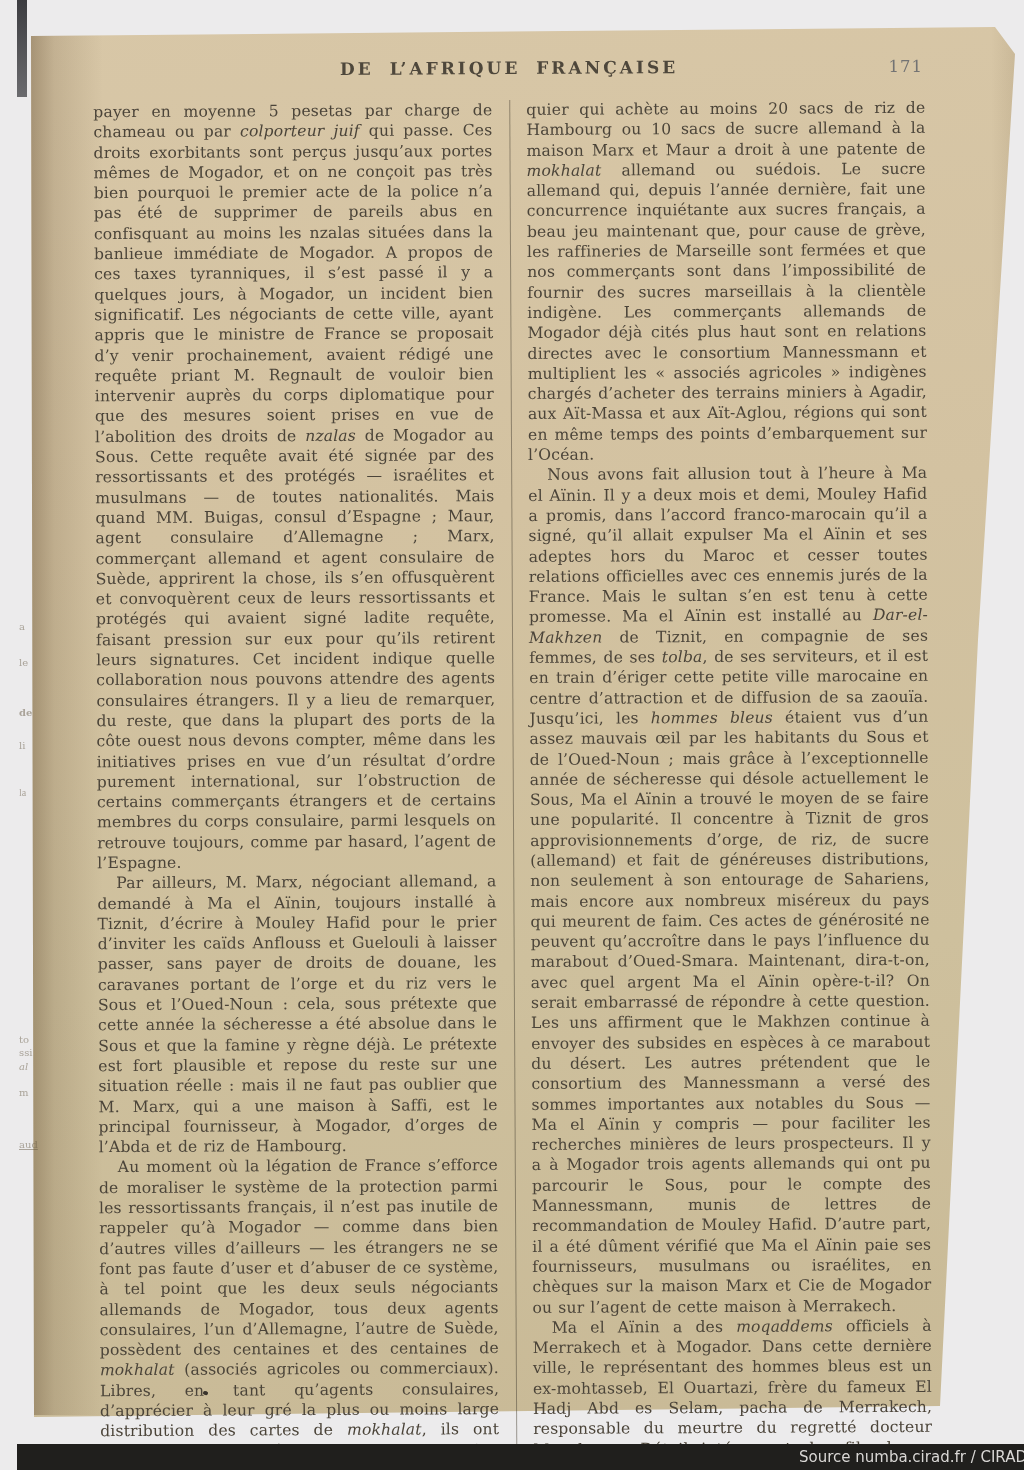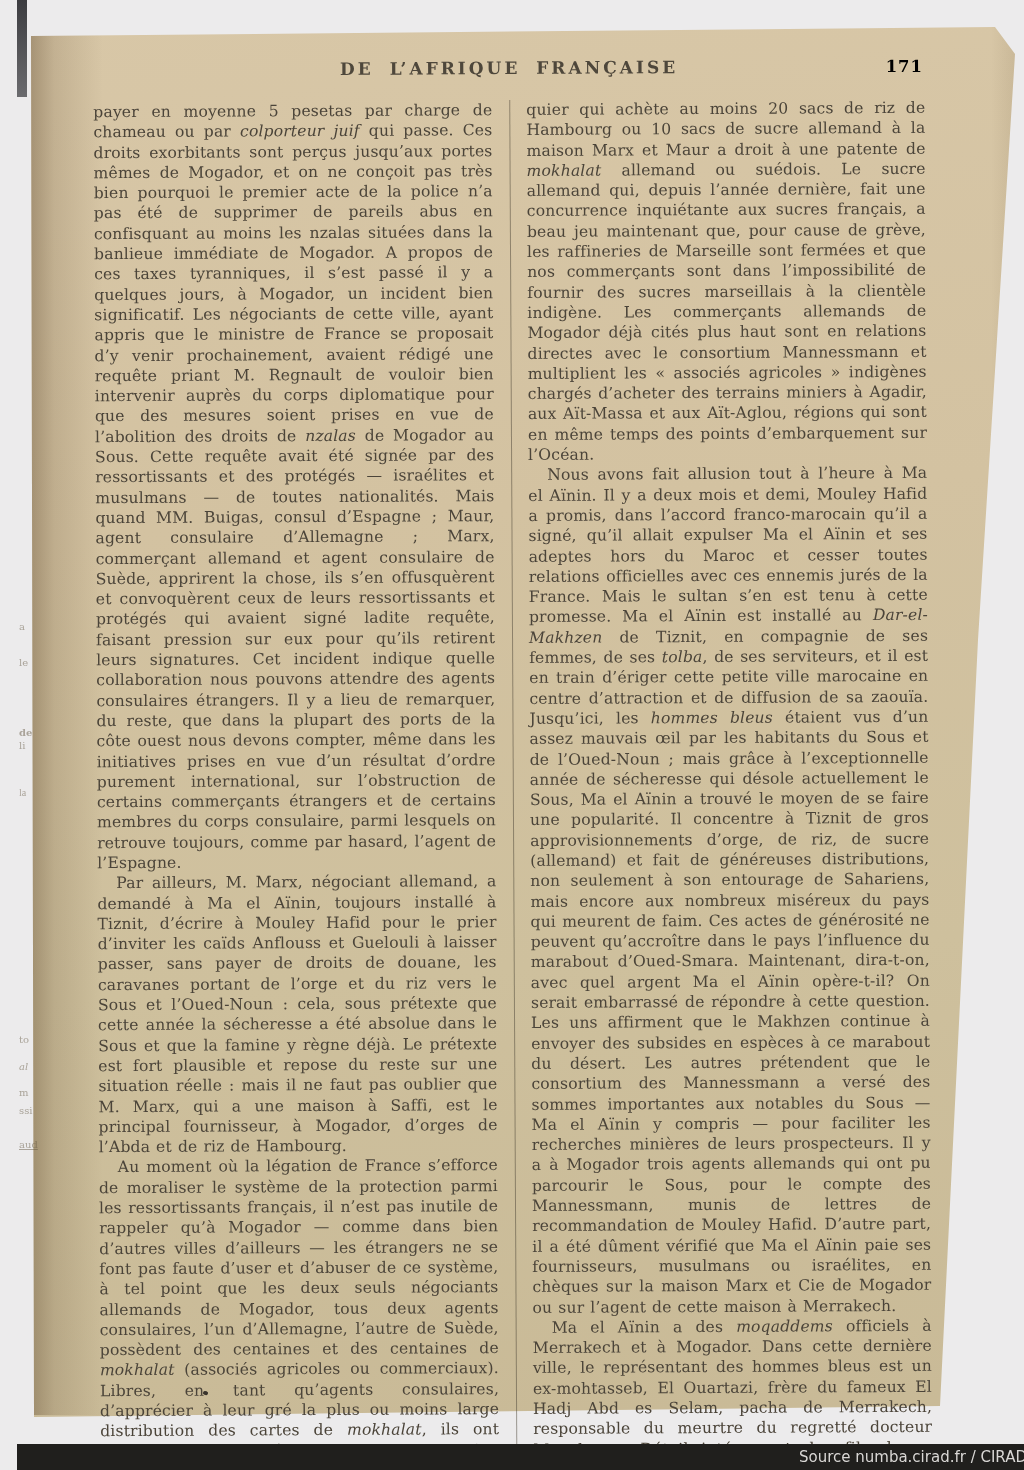--- a/index.html
+++ b/index.html
@@ -15,22 +15,22 @@
   #binding-shadow{position:absolute;left:12px;top:30px;bottom:55px;width:74px;
     background:linear-gradient(90deg,rgba(86,64,38,.40),rgba(86,64,38,.16) 34%,rgba(86,64,38,0) 100%);}
   #right-edge-shade{position:absolute;right:18px;top:27px;bottom:60px;width:40px;
     background:linear-gradient(270deg,rgba(120,100,70,.18),rgba(120,100,70,0) 80%);}
   
   #text-block{position:absolute;left:76px;top:58px;width:832px;
     transform:rotate(-0.3deg);transform-origin:50% 0;color:#4b4439;}
   #page-header{position:relative;height:42px;}
   #journal-title{position:absolute;left:0;right:0;text-align:center;
     font-weight:bold;font-size:17px;letter-spacing:3px;word-spacing:7px;color:#4e473b;}
-  #page-number{position:absolute;right:2px;top:1px;font-weight:bold;font-size:16.5px;
-    letter-spacing:1px;color:#000000;}
+  #page-number{position:absolute;right:2px;top:1px;font-weight:normal;font-size:16.5px;
+    letter-spacing:1px;color:#737373;}
   #columns{display:flex;align-items:stretch;}
   .col{width:399px;text-align:justify;font-size:15.6px;line-height:20.3px;
     letter-spacing:.15px;word-spacing:.9px;color:#4b4439;}
   .col-divider{width:34px;display:flex;justify-content:center;}
   .col-divider i{display:block;width:1px;background:rgba(72,64,52,.5);}
   p.para{margin:0;}
   p.indent{text-indent:19px;}
   .it{font-style:italic;}
   
   .margin-frag{position:absolute;left:2px;font-size:10px;line-height:10px;
@@ -71,27 +71,27 @@
           <p class="para"><span>quier qui achète au moins 20 sacs de riz de Hambourg ou 10 sacs de sucre allemand à la maison Marx et Maur a droit à une patente de </span><span class="it">mokhalat</span><span> allemand ou suédois. Le sucre allemand qui, depuis l’année dernière, fait une concurrence inquiétante aux sucres français, a beau jeu maintenant que, pour cause de grève, les raffineries de Marseille sont fermées et que nos commerçants sont dans l’impossibilité de fournir des sucres marseillais à la clientèle indigène. Les commerçants allemands de Mogador déjà cités plus haut sont en relations directes avec le consortium Mannessmann et multiplient les « associés agricoles » indigènes chargés d’acheter des terrains miniers à Agadir, aux Aït-Massa et aux Aït-Aglou, régions qui sont en même temps des points d’embarquement sur l’Océan.</span></p>
           <p class="para indent"><span>Nous avons fait allusion tout à l’heure à Ma el Aïnin. Il y a deux mois et demi, Mouley Hafid a promis, dans l’accord franco-marocain qu’il a signé, qu’il allait expulser Ma el Aïnin et ses adeptes hors du Maroc et cesser toutes relations officielles avec ces ennemis jurés de la France. Mais le sultan s’en est tenu à cette promesse. Ma el Aïnin est installé au </span><span class="it">Dar-el-Makhzen</span><span> de Tiznit, en compagnie de ses femmes, de ses </span><span class="it">tolba</span><span>, de ses serviteurs, et il est en train d’ériger cette petite ville marocaine en centre d’attraction et de diffusion de sa zaouïa. Jusqu’ici, les </span><span class="it">hommes bleus</span><span> étaient vus d’un assez mauvais œil par les habitants du Sous et de l’Oued-Noun ; mais grâce à l’exceptionnelle année de sécheresse qui désole actuellement le Sous, Ma el Aïnin a trouvé le moyen de se faire une popularité. Il concentre à Tiznit de gros approvisionnements d’orge, de riz, de sucre (allemand) et fait de généreuses distributions, non seulement à son entourage de Sahariens, mais encore aux nombreux miséreux du pays qui meurent de faim. Ces actes de générosité ne peuvent qu’accroître dans le pays l’influence du marabout d’Oued-Smara. Maintenant, dira-t-on, avec quel argent Ma el Aïnin opère-t-il? On serait embarrassé de répondre à cette question. Les uns affirment que le Makhzen continue à envoyer des subsides en espèces à ce marabout du désert. Les autres prétendent que le consortium des Mannessmann a versé des sommes importantes aux notables du Sous — Ma el Aïnin y compris — pour faciliter les recherches minières de leurs prospecteurs. Il y a à Mogador trois agents allemands qui ont pu parcourir le Sous, pour le compte des Mannessmann, munis de lettres de recommandation de Mouley Hafid. D’autre part, il a été dûment vérifié que Ma el Aïnin paie ses fournisseurs, musulmans ou israélites, en chèques sur la maison Marx et Cie de Mogador ou sur l’agent de cette maison à Merrakech.</span></p>
           <p class="para indent"><span>Ma el Aïnin a des </span><span class="it">moqaddems</span><span> officiels à Merrakech et à Mogador. Dans cette dernière ville, le représentant des hommes bleus est un ex-mohtasseb, El Ouartazi, frère du fameux El Hadj Abd es Selam, pacha de Merrakech, responsable du meurtre du regretté docteur Mauchamp. Détail intéressant, les fils de ce triste personnage,</span></p>
         </div>
     </div>
   </div>
 
   <div id="margin-frags">
       <div class="margin-frag" style="top: 622px;">a</div>
       <div class="margin-frag" style="top: 658px;">le</div>
-      <div class="margin-frag" style="top: 728px; font-weight: bold;">de</div>
+      <div class="margin-frag" style="top: 708px; font-weight: bold;">de</div>
       <div class="margin-frag" style="top: 741px;">li</div>
       <div class="margin-frag" style="top: 788px; font-family: Liberation Serif, serif;">la</div>
       <div class="margin-frag" style="top: 1035px;">to</div>
       <div class="margin-frag" style="top: 1062px; font-style: italic;">al</div>
       <div class="margin-frag" style="top: 1088px;">m</div>
-      <div class="margin-frag" style="top: 1106px;">ssi</div>
+      <div class="margin-frag" style="top: 1048px;">ssi</div>
       <div class="margin-frag" style="top: 1140px; text-decoration: underline;">aud</div>
     </div>
 
   <div class="speck"></div>
 
   <div id="footer-bar">
     <span>Source numba.cirad.fr / CIRAD</span>
   </div>
 </div>
 

